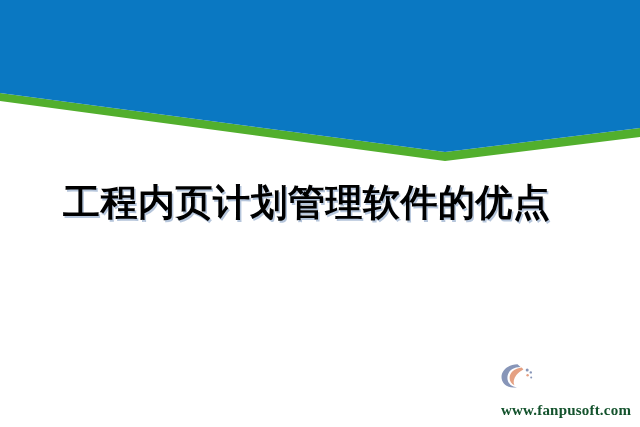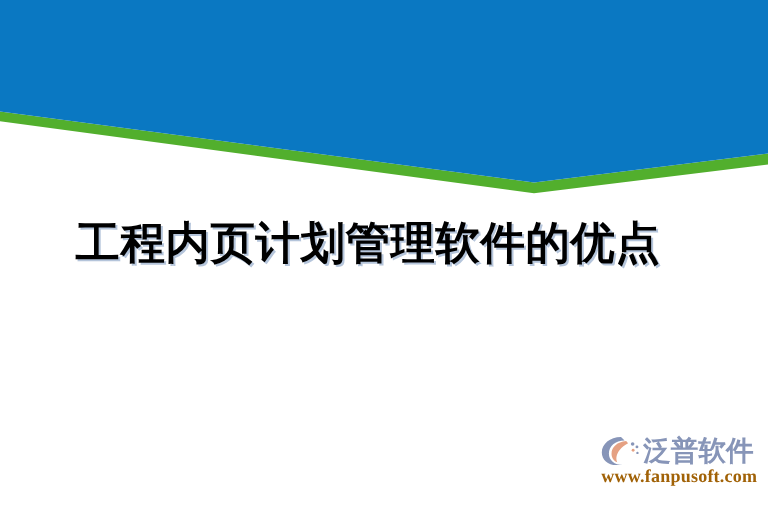--- a/index.html
+++ b/index.html
@@ -90,23 +90,23 @@
     font-weight: bold;
     color: #8795b8;
     line-height: 1;
     white-space: nowrap;
     letter-spacing: 0px;
   }
   #logo-url {
     font-family: "Liberation Serif", "DejaVu Serif", serif;
     font-size: 15px;
     font-weight: bold;
-    color: #a16207;
+    color: #14532d;
     line-height: 1;
-    margin-top: 0;
+    margin-top: 12px;
     margin-left: 1px;
     white-space: nowrap;
     letter-spacing: 0.2px;
   }
 </style>
 </head>
 <body>
 
 <div id="slide">
 
@@ -131,18 +131,17 @@
           <path d="M17.5 2.2 C8.2 2.2 1.5 8.2 1.5 15.0 C1.5 21.0 6.6 25.6 13.6 25.6 L19.0 25.6 C12.0 25.6 7.4 21.6 7.4 16.0 C7.4 9.6 12.6 5.0 20.5 5.0 Z" fill="#8795b8"></path>
 
           <path d="M21.8 5.6 C14.4 6.3 9.6 10.6 9.6 16.1 C9.6 19.4 11.4 22.0 14.4 23.3 C13.0 20.6 13.6 16.6 16.4 13.1 C18.2 10.8 20.5 8.8 23.4 7.4 Z" fill="#e5a183"></path>
 
           <circle cx="27.2" cy="8.0" r="1.5" fill="#8795b8"></circle>
           <circle cx="30.8" cy="10.4" r="1.2" fill="#8795b8"></circle>
           <circle cx="27.6" cy="13.2" r="1.2" fill="#e5a183"></circle>
           <circle cx="31.2" cy="15.4" r="1.0" fill="#8795b8"></circle>
         </svg>
       </span>
-      <span id="logo-name">泛普软件</span>
     </div>
     <div id="logo-url">www.fanpusoft.com</div>
   </div>
 
 </div>
 
 </body></html>

